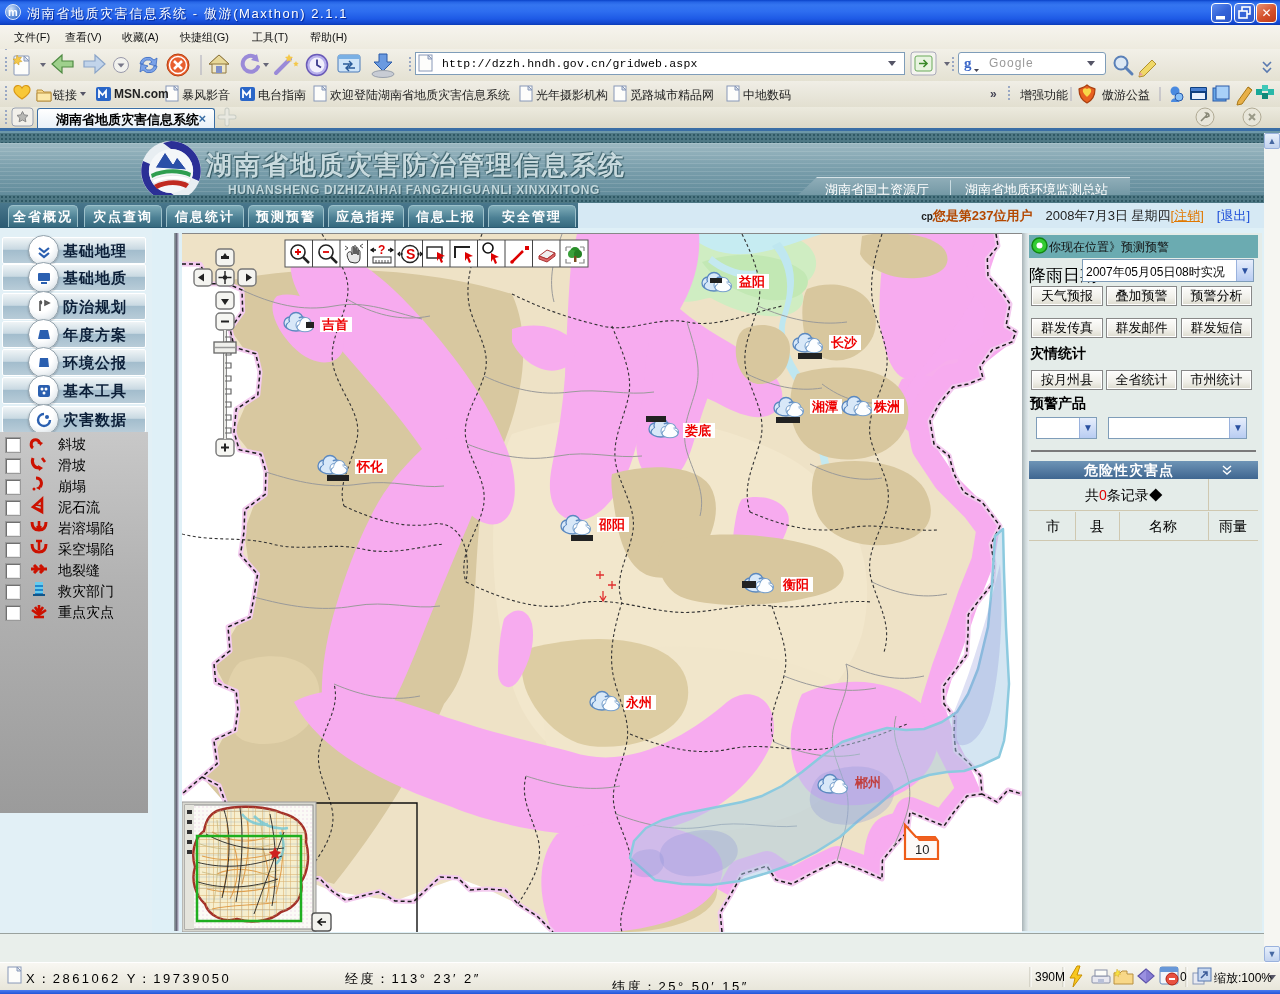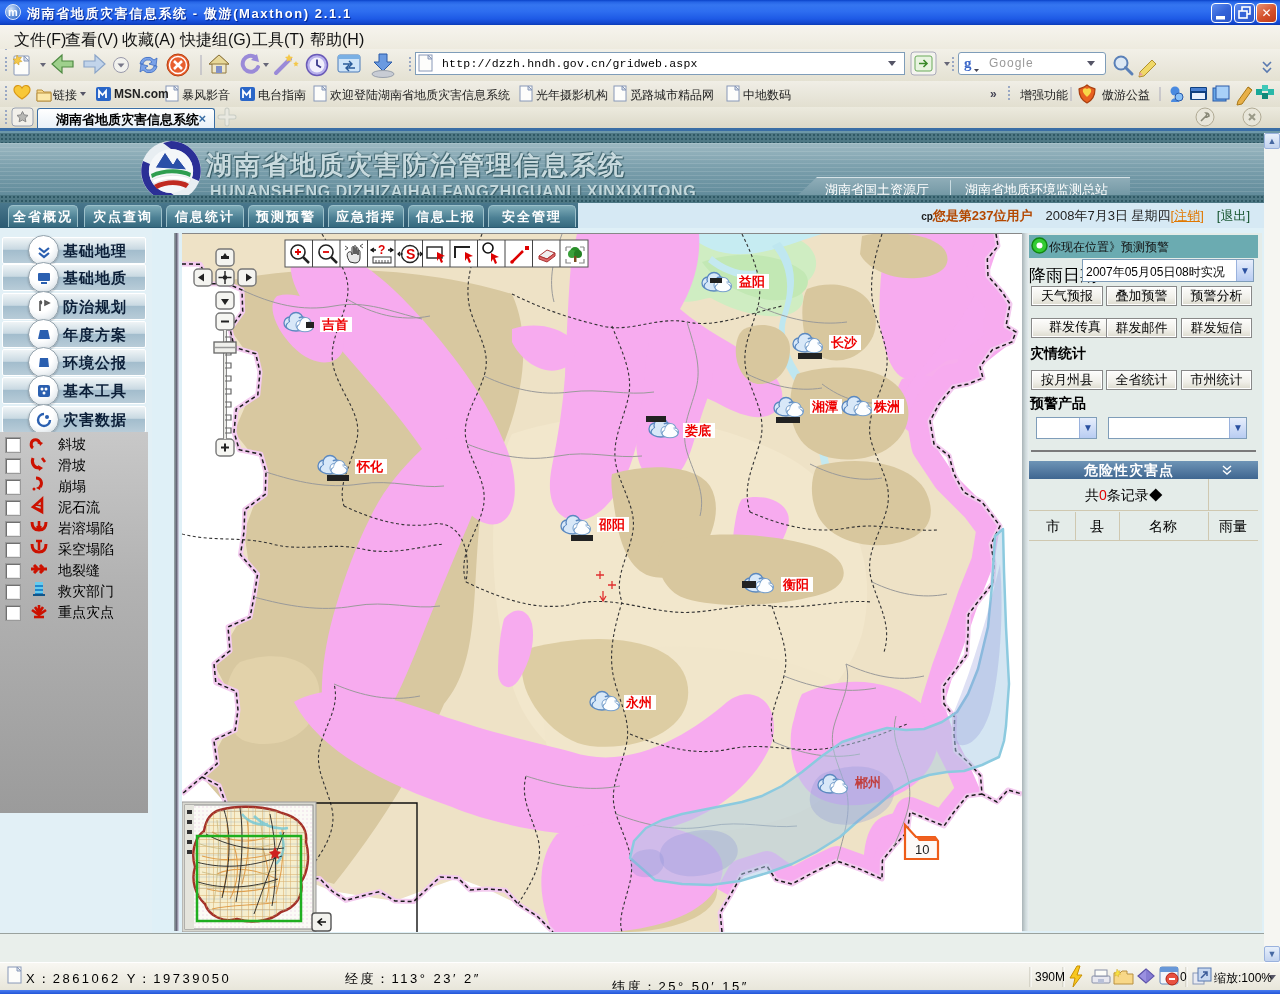--- a/index.html
+++ b/index.html
@@ -1,27 +1,27 @@
 <!DOCTYPE html>
 <html><head><meta charset="utf-8">
 <style>
 *{margin:0;padding:0;box-sizing:border-box;}
 html,body{width:1280px;height:994px;overflow:hidden;font-family:"Liberation Sans",sans-serif;}
 body{position:relative;background:#ece9d8;}
 .abs{position:absolute;}
 
 #titlebar{left:0;top:0;width:1280px;height:25px;background:linear-gradient(180deg,#0a42c8 0%,#2665e6 8%,#3575f0 20%,#2e6ef0 45%,#1e5ae6 75%,#1347cf 92%,#0a3bb5 100%);color:#fff;}
 #titlebar .ticon{left:5px;top:4px;width:16px;height:16px;background:radial-gradient(circle at 35% 30%,#cfe2fa,#5a8ad8 60%,#2a5ab8);border:1px solid #dce9fb;border-radius:8px;color:#fff;font-size:11px;font-weight:bold;text-align:center;line-height:14px;}
-#titlebar .ttext{left:27px;top:5px;font-size:13px;font-weight:bold;text-shadow:1px 1px 1px #00238c;letter-spacing:1.6px;}
+#titlebar .ttext{left:27px;top:5px;font-size:13px;font-weight:normal;text-shadow:1px 1px 1px #00238c;letter-spacing:1.6px;}
 .wbtn{top:3px;width:21px;height:20px;border:1px solid #fff;border-radius:4px;color:#fff;text-align:center;font-size:12px;line-height:18px;}
 #btnmin{left:1211px;background:linear-gradient(145deg,#5f8df0 0%,#3463d8 50%,#2a55c8 100%);}
 #btnmax{left:1234px;background:linear-gradient(145deg,#5f8df0 0%,#3463d8 50%,#2a55c8 100%);}
 #btncls{left:1256px;background:linear-gradient(145deg,#e89173 0%,#d4512c 55%,#c03a18 100%);}
 
-#menubar{left:0;top:25px;width:1280px;height:40px;background:linear-gradient(180deg,#f6f4ee,#e8e5d5);border-bottom:1px solid #d8d4c4;font-size:16px;color:#111;}
+#menubar{left:0;top:25px;width:1280px;height:40px;background:linear-gradient(180deg,#f6f4ee,#e8e5d5);border-bottom:1px solid #d8d4c4;font-size:11px;color:#111;}
 #menubar span{position:absolute;top:5px;}
 
 #toolbar{left:0;top:49px;width:1280px;height:32px;background:linear-gradient(180deg,#f2f0e8,#e4e1d2);}
 #addrbox{left:415px;top:52px;width:490px;height:23px;background:#fff;border:1px solid #7f9db9;font-family:"Liberation Mono",monospace;font-size:11.5px;color:#000;line-height:21px;letter-spacing:0.2px;}
 #searchbox{left:958px;top:52px;width:148px;height:23px;background:#fff;border:1px solid #7f9db9;border-radius:3px;font-size:12px;color:#999;line-height:21px;}
 
 #bookmarks{left:0;top:81px;width:1280px;height:26px;background:linear-gradient(180deg,#f0eee6,#e2dfd0);font-size:12px;color:#222;}
 #bookmarks span.bk{position:absolute;top:6px;}
 
 #tabbar{left:0;top:107px;width:1280px;height:21px;background:linear-gradient(180deg,#eceade,#dcd9c8);}
@@ -30,21 +30,21 @@
 .tab{left:37px;top:1px;width:178px;height:20px;background:linear-gradient(180deg,#ffffff,#e8f0f8);border:1px solid #3a6ea5;border-bottom:none;border-radius:3px 3px 0 0;font-size:13px;font-weight:bold;color:#000;}
 
 #page{left:0;top:133px;width:1280px;height:829px;background:#dff0f7;}
 
 #banner{left:0;top:0;width:1280px;height:70px;background:repeating-linear-gradient(180deg,#87a9b5 0px,#87a9b5 2px,#7fa2ae 2px,#7fa2ae 4px);}
 #banner:before{content:"";position:absolute;left:0;top:0;width:100%;height:10px;background:#4e7884;background-image:radial-gradient(circle,#2e5864 1px,transparent 1.4px);background-size:4px 4px;}
 #banner:after{content:"";position:absolute;left:0;bottom:0;width:100%;height:8px;background:#4e7884;background-image:radial-gradient(circle,#2e5864 1px,transparent 1.4px);background-size:4px 4px;}
 #bannergrad{left:0;top:10px;width:1280px;height:52px;background:repeating-linear-gradient(180deg,rgba(255,255,255,.12) 0 1px,rgba(0,0,0,0) 1px 4px),linear-gradient(180deg,#9db9c2 0%,#7ca0ad 45%,#628c9b 100%);}
 #logo{left:137px;top:7px;width:66px;height:62px;}
 #btitle{left:206px;top:15px;font-size:26px;font-weight:bold;color:#c8dade;letter-spacing:2px;text-shadow:1px 1px 1px #2e545e,-1px -1px 1px #466a74;}
-#bsub{left:210px;top:50px;font-size:16px;font-weight:bold;color:#c4d8dc;letter-spacing:0.6px;text-shadow:1px 1px 1px #3a5e68;}
+#bsub{left:228px;top:50px;font-size:12px;font-weight:bold;color:#c4d8dc;letter-spacing:0.6px;text-shadow:1px 1px 1px #3a5e68;}
 #btabs{left:795px;top:44px;width:335px;height:21px;background:linear-gradient(180deg,#8fadb8,#6f95a2);border-top:1px solid #d5e2e6;color:#fff;font-size:13px;clip-path:polygon(22px 0,100% 0,100% 100%,0 100%);}
 
 #nav{left:0;top:70px;width:1280px;height:25px;background:#d6e9f4;}
 #navdark{left:0;top:0;width:578px;height:25px;background:linear-gradient(180deg,#49778c,#2b5a72);}
 .navbtn{position:absolute;top:2px;height:22px;border-radius:5px 5px 0 0;background:linear-gradient(180deg,#7eacb8 0%,#4d8195 55%,#35697e 100%);border:1px solid #9cc0ca;border-bottom:none;color:#fff;font-size:13px;font-weight:bold;text-align:center;line-height:22px;letter-spacing:2px;}
 #navright{position:absolute;top:4px;right:30px;font-size:13px;color:#222;}
 
 #content{left:0;top:0;width:1280px;height:829px;}
 #sidebar{left:0;top:95px;width:152px;height:705px;background:#e2f0f6;}
 .acc{position:absolute;left:2px;width:144px;height:27px;background:linear-gradient(180deg,#eff4f6 0%,#c9d9e2 45%,#a3bdcd 50%,#b8ccd8 100%);border:1px solid #fff;border-radius:2px;}
@@ -333,21 +333,21 @@
   </div>
   <div class="abs" id="nav">
     <div class="abs" id="navdark"></div>
     <div class="navbtn" style="left:8px;width:70px;">全省概况</div>
     <div class="navbtn" style="left:84px;width:78px;">灾点查询</div>
     <div class="navbtn" style="left:166px;width:78px;">信息统计</div>
     <div class="navbtn" style="left:248px;width:76px;">预测预警</div>
     <div class="navbtn" style="left:328px;width:76px;">应急指挥</div>
     <div class="navbtn" style="left:408px;width:76px;">信息上报</div>
     <div class="navbtn" style="left:488px;width:88px;">安全管理</div>
-    <div id="navright"><b style="font-size:10px">cp</b><b style="color:#b34700">您是第237位用户</b>　2008年7月3日 星期四<a style="color:#e07800;text-decoration:underline">[注销]</a>　<span style="color:#14532d">[退出]</span></div>
+    <div id="navright"><b style="font-size:10px">cp</b><b style="color:#b34700">您是第237位用户</b>　2008年7月3日 星期四<a style="color:#e07800;text-decoration:underline">[注销]</a>　<span style="color:#1d4ed8">[退出]</span></div>
   </div>
   <div class="abs" id="content">
     <div class="abs" id="sidebar">
       <div class="acc" style="top:9px">
           <div class="cir">
             <svg width="26" height="26" viewBox="0 0 26 26" style="position:absolute;left:2px;top:2px">
               <circle cx="13" cy="13" r="12" fill="none" stroke="none"></circle>
               <path d="M8 10l5 4 5-4M8 15l5 4 5-4" stroke="#2a5fb0" stroke-width="2.2" fill="none"></path>
             </svg>
           </div>
@@ -897,21 +897,21 @@
         <span class="abs" style="left:20px;top:4px;font-size:12px;color:#111;">你现在位置》预测预警</span>
       </div>
       <div class="abs" style="left:0;top:31px;font-size:17px;color:#000;">降雨日期</div>
       <div class="rsel" style="left:53px;top:26px;width:172px;height:23px;">
           <span style="position:absolute;left:3px;top:4px;font-size:12px;color:#000;white-space:nowrap">2007年05月05日08时实况</span>
           <div class="dd" style="line-height:21px;">▼</div>
         </div>
       <div class="rbtn" style="left:2px;top:53px;width:72px;">天气预报</div>
       <div class="rbtn" style="left:77px;top:53px;width:71px;">叠加预警</div>
       <div class="rbtn" style="left:152px;top:53px;width:71px;">预警分析</div>
-      <div class="rbtn" style="left:2px;top:85px;width:88px;font-family:Liberation Mono, monospace;">群发传真</div>
+      <div class="rbtn" style="left:2px;top:85px;width:72px;">群发传真</div>
       <div class="rbtn" style="left:77px;top:85px;width:71px;">群发邮件</div>
       <div class="rbtn" style="left:152px;top:85px;width:71px;">群发短信</div>
       <div class="abs" style="left:1px;top:112px;font-size:14px;font-weight:bold;color:#000;">灾情统计</div>
       <div class="rbtn" style="left:2px;top:137px;width:72px;">按月州县</div>
       <div class="rbtn" style="left:77px;top:137px;width:71px;">全省统计</div>
       <div class="rbtn" style="left:152px;top:137px;width:71px;">市州统计</div>
       <div class="abs" style="left:1px;top:162px;font-size:14px;font-weight:bold;color:#000;">预警产品</div>
       <div class="rsel" style="left:7px;top:184px;width:61px;height:22px;">
           <div class="dd" style="line-height:20px;">▼</div>
         </div>

